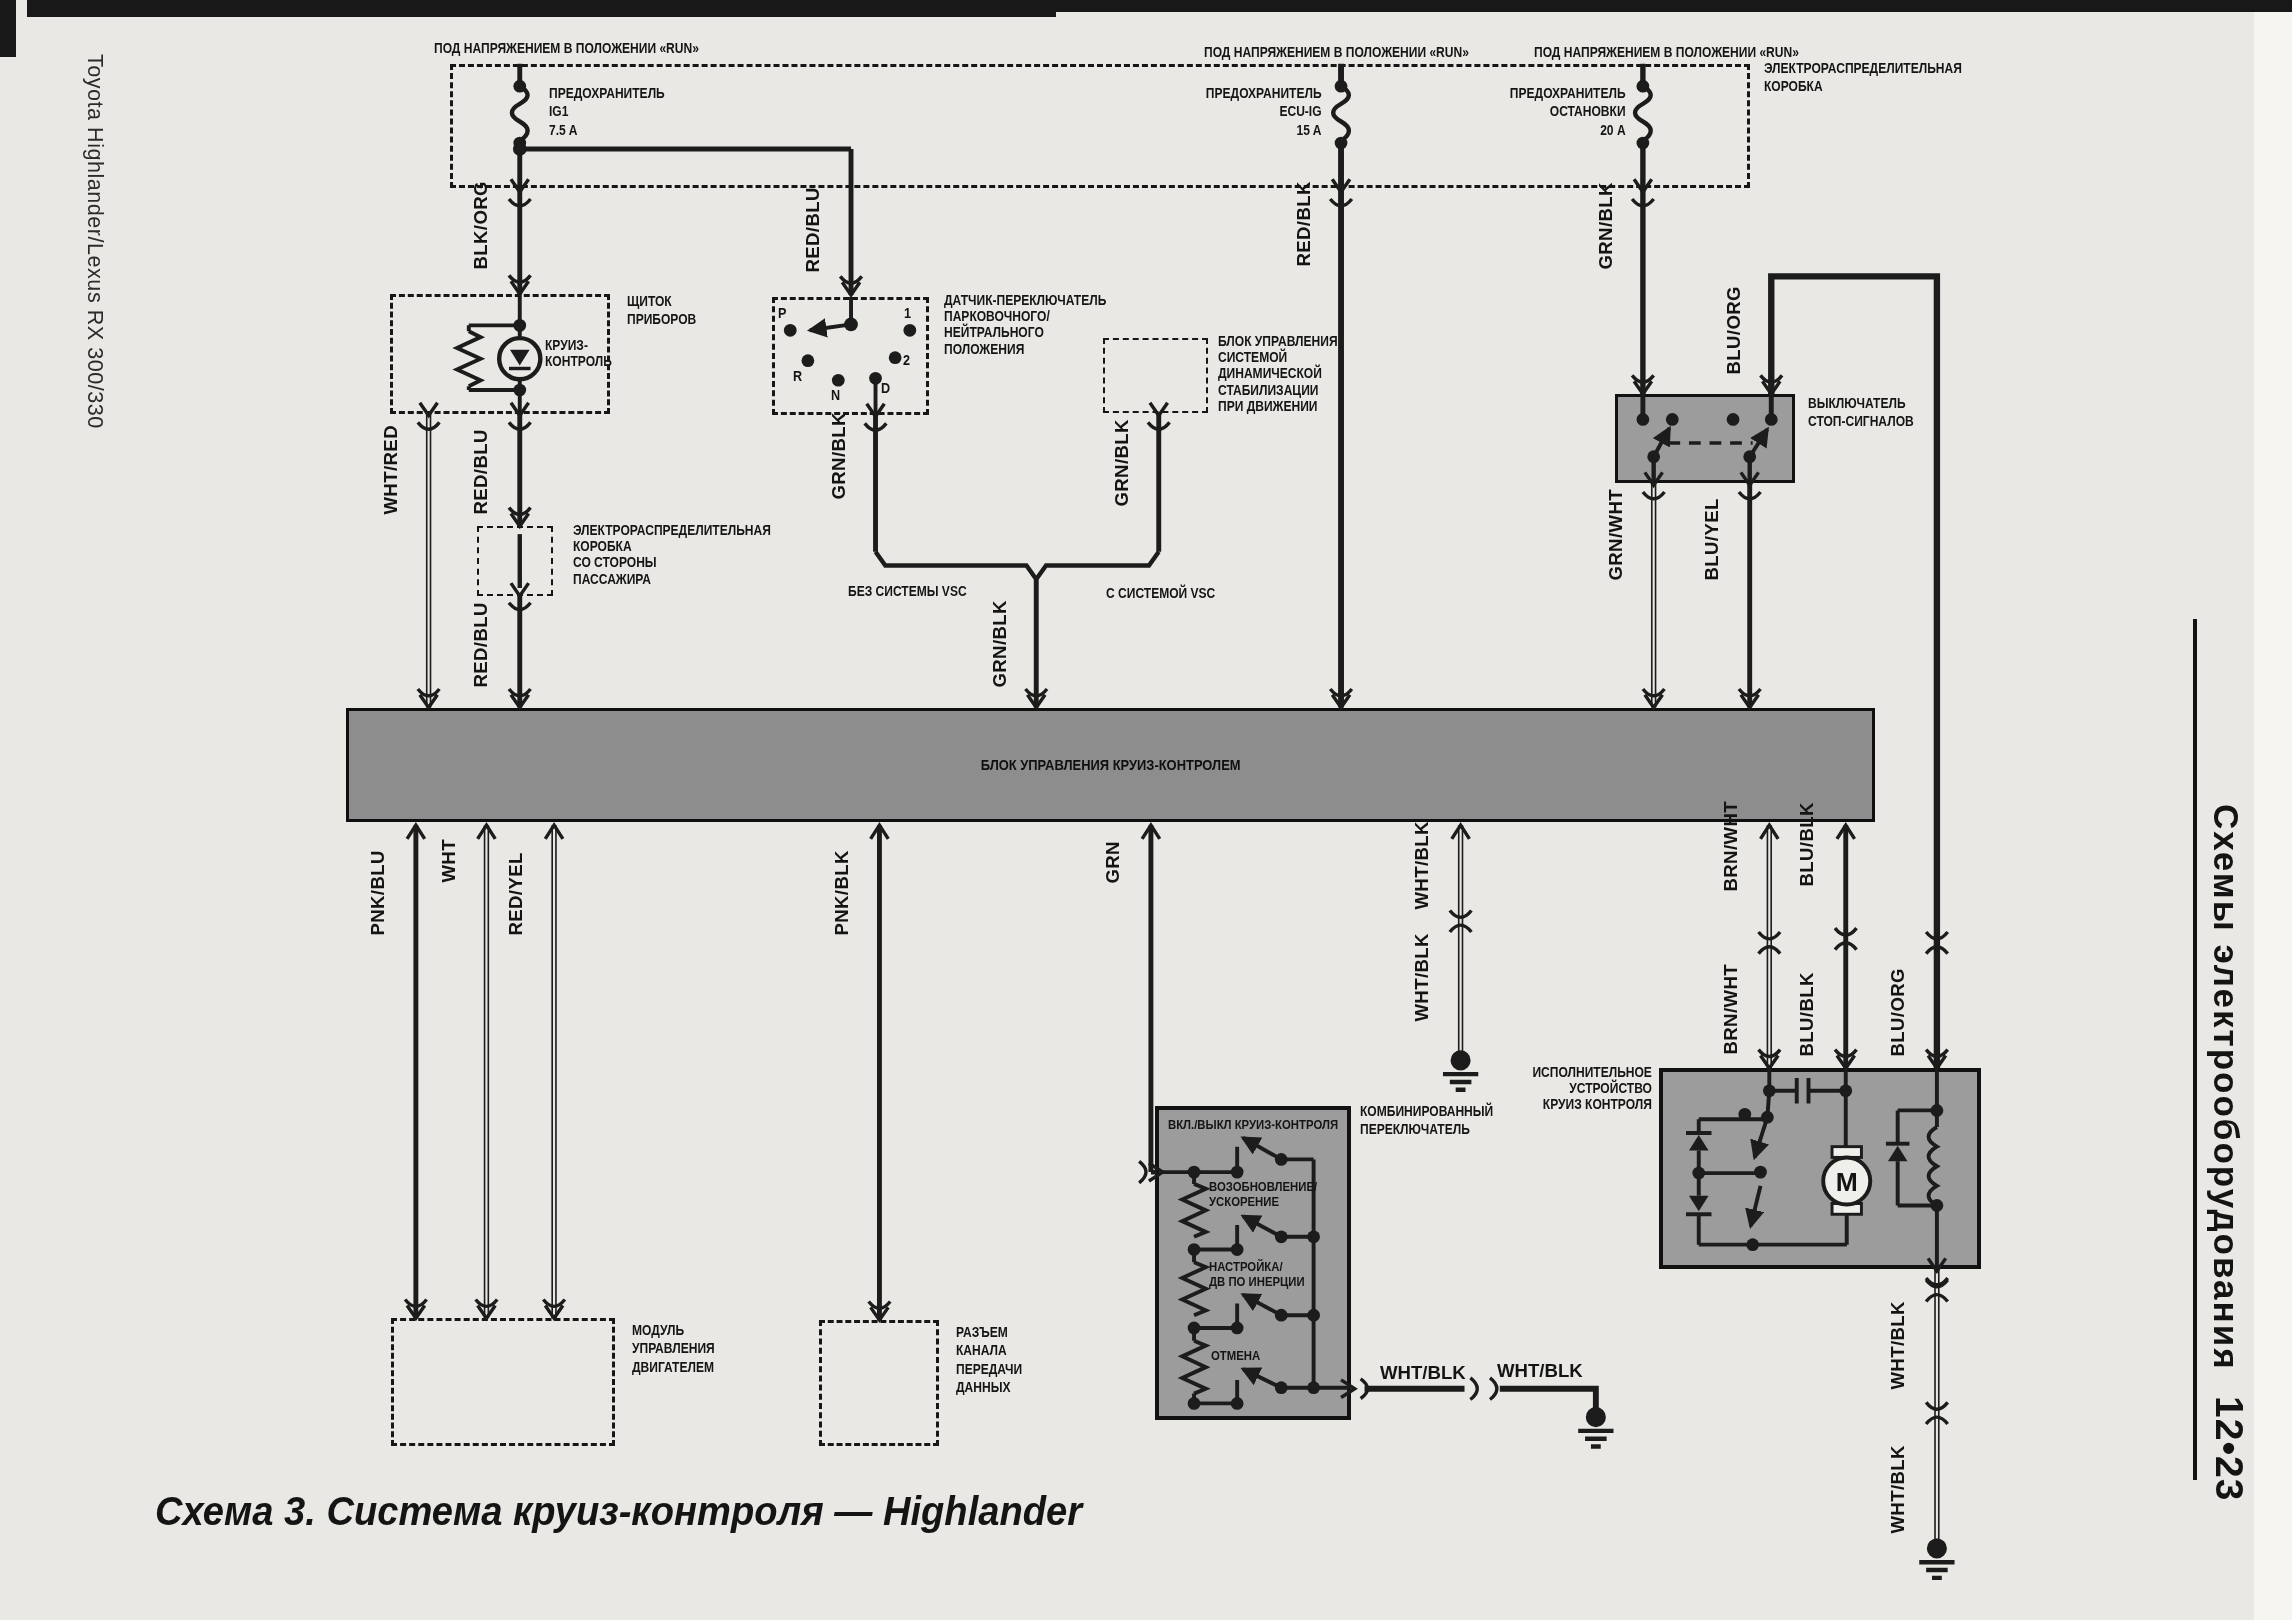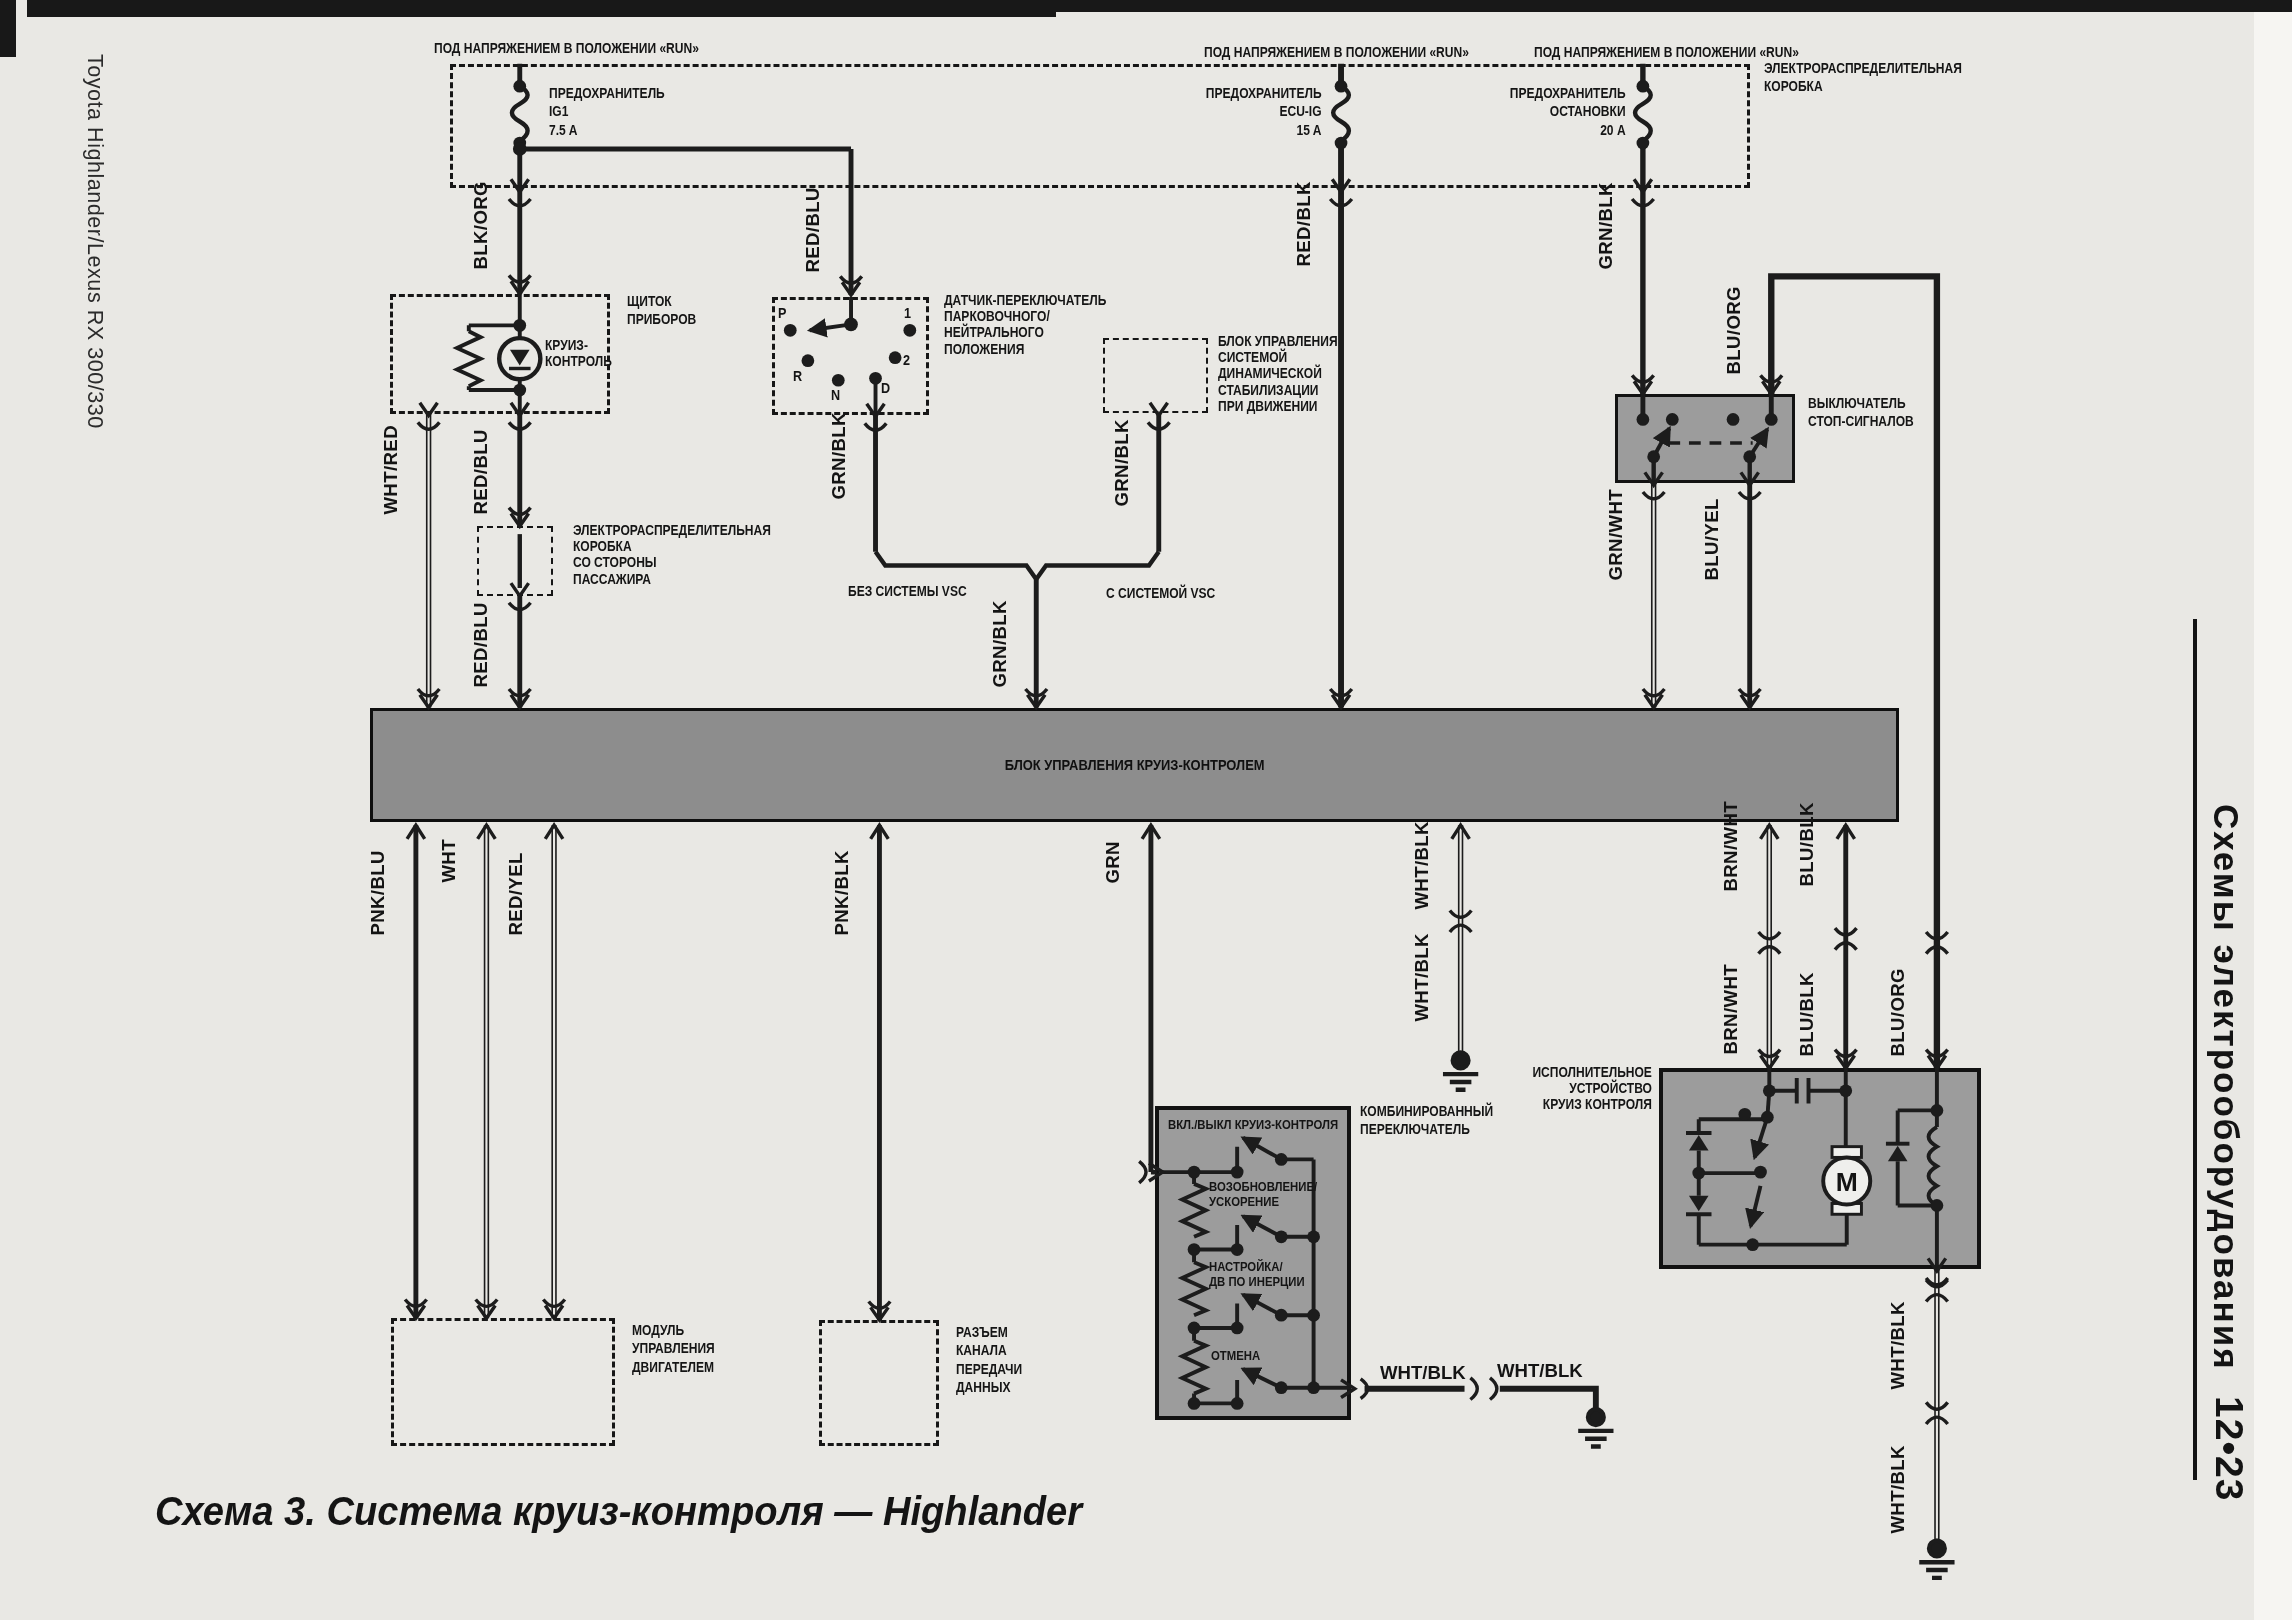--- a/index.html
+++ b/index.html
@@ -12,21 +12,21 @@
        white-space:pre-line;transform:scaleX(.86);transform-origin:left top;color:#151515;z-index:6;}
   .lab.tt{line-height:1.16;}
   .lab.r{text-align:right;transform-origin:right top;}
   .wlab{position:absolute;font:700 18.6px "Liberation Sans",sans-serif;line-height:19.6px;height:19.6px;
         letter-spacing:0.4px;white-space:nowrap;transform-origin:0 100%;transform:rotate(-90deg);z-index:6;}
   .hlab{position:absolute;font:700 18.6px "Liberation Sans",sans-serif;white-space:nowrap;z-index:6;}
   .vside{position:absolute;transform-origin:0 0;transform:rotate(90deg);white-space:nowrap;z-index:6;}
   
   .dbox{position:absolute;border:3.4px dashed #161616;background:transparent;z-index:1;}
   .gbox{position:absolute;background:#9c9c9c;border:4.9px solid #121212;z-index:1;}
-  #cruise-ecu-bar{position:absolute;left:370px;top:708px;width:1529px;height:114px;background:#8d8d8d;
+  #cruise-ecu-bar{position:absolute;left:346px;top:708px;width:1529px;height:114px;background:#8d8d8d;
         border:3.9px solid #0f0f0f;display:flex;align-items:center;justify-content:center;z-index:1;}
   #cruise-ecu-bar span{font:700 14.7px "Liberation Sans",sans-serif;transform:scaleX(.88);color:#101010;}
   svg.overlay{position:absolute;left:0;top:0;z-index:3;pointer-events:none;}
   .artifact{position:absolute;background:#181818;z-index:7;}
 </style>
 </head>
 <body>
 
 <div id="page">
 

